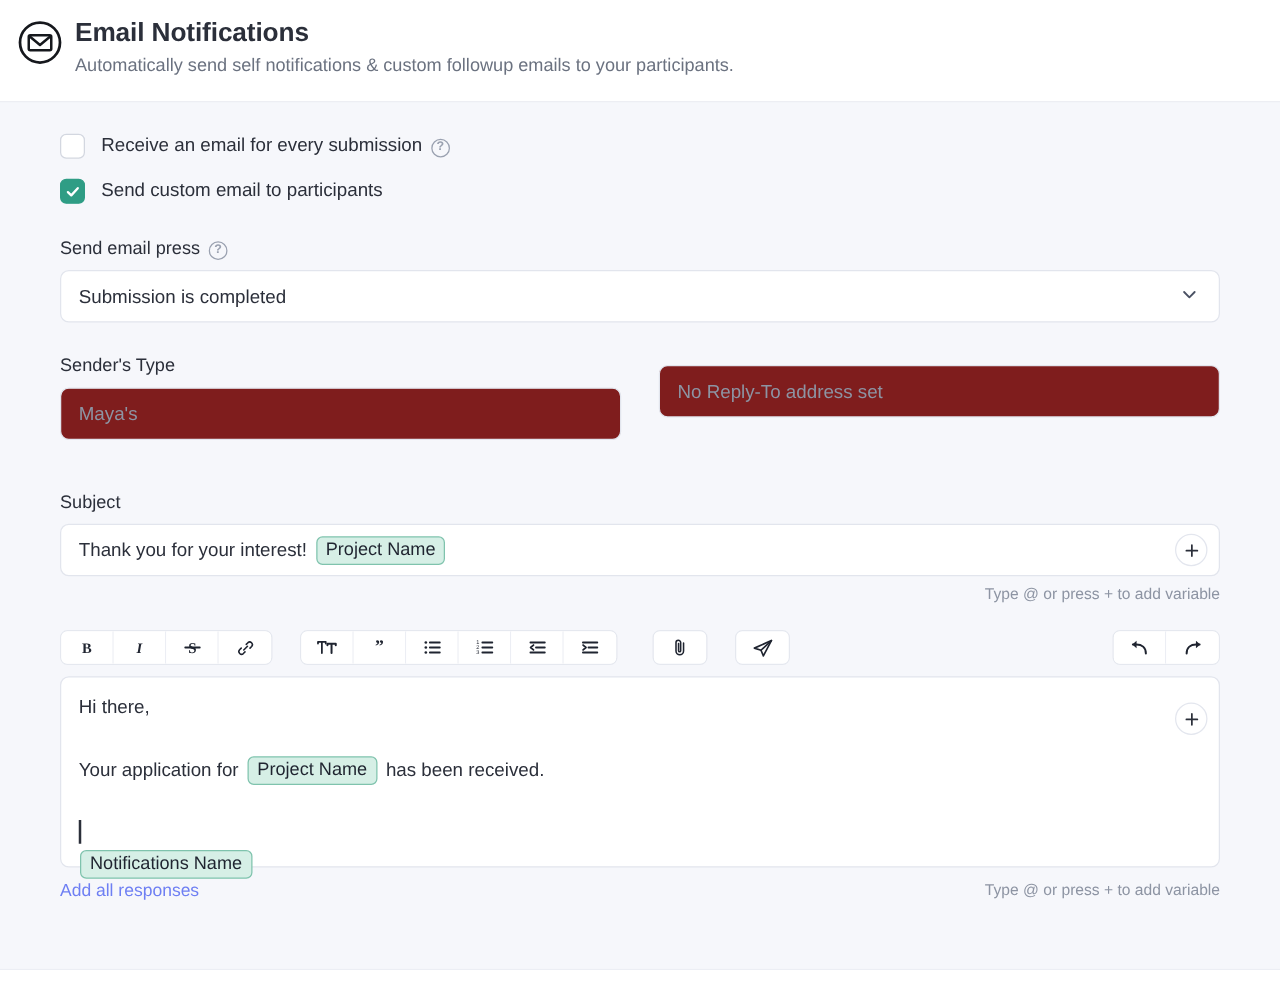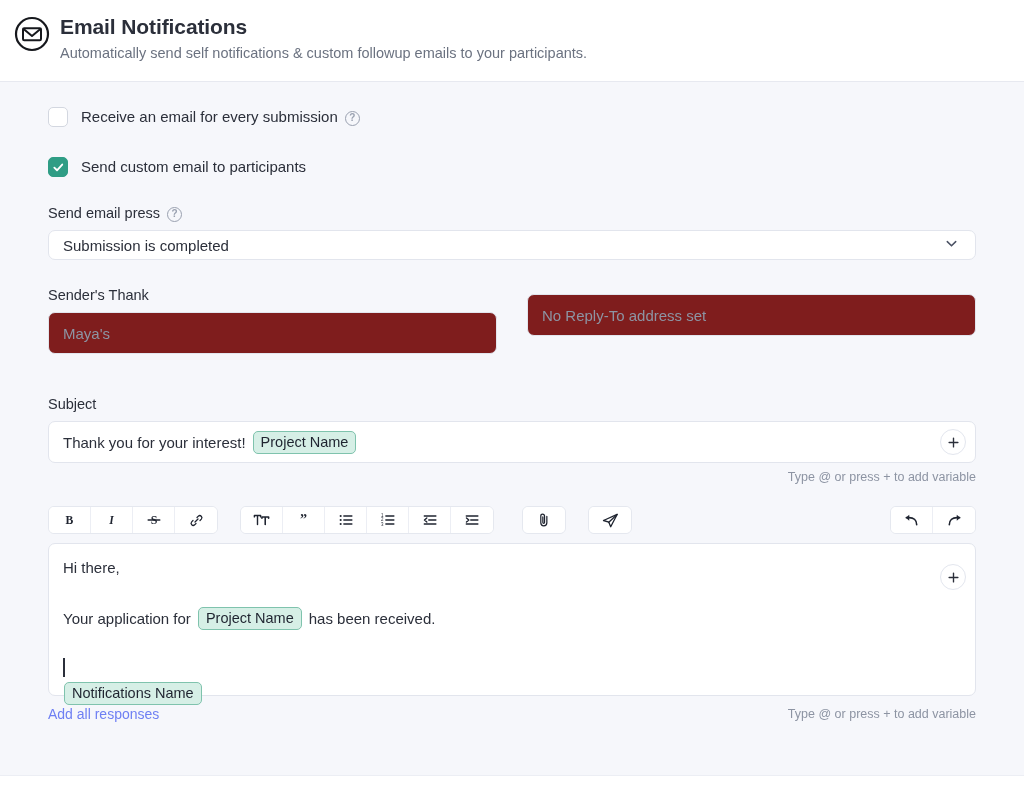--- a/index.html
+++ b/index.html
@@ -33,21 +33,21 @@
     background:#f6f7fb; padding:0 48px;
   }
   .bottom-strip {
     position:absolute; left:0; top:775px; width:1024px; height:18px;
     background:#ffffff; border-top:1px solid #eceef4;
   }
 
   
   .chk-row { display:flex; align-items:center; height:22px; }
   .chk-row.first { margin-top:24px; }
-  .chk-row.second { margin-top:28px; }
+  .chk-row.second { margin-top:14px; }
   .chk {
     width:20px; height:20px; border-radius:5px; flex:0 0 20px;
     display:flex; align-items:center; justify-content:center;
   }
   .chk.off { background:#ffffff; border:1.5px solid #d3d7e0; }
   .chk.on  { background:#2f9d85; border:1.5px solid #2f9d85; }
   .chk.on svg { display:block; }
   .chk-label {
     margin-left:13px; font-size:15px; color:#2b2f3a; line-height:20px;
     display:flex; align-items:center;
@@ -68,21 +68,21 @@
 
   
   .input-box {
     background:#7f1d1d; border:1px solid #e2e5ed; border-radius:7px;
     height:42px; display:flex; align-items:center; padding:0 14px;
     font-size:15px; color:#2b2f3a;
   }
   .input-box.placeholder { color:#8d94a3; }
 
   .select-box {
-    margin-top:8px; height:30px; width:100%;
+    margin-top:8px; height:42px; width:100%;
     display:flex; align-items:center; justify-content:space-between;
     padding:0 16px 0 14px;
     background:#ffffff; border:1px solid #e2e5ed; border-radius:7px;
     font-size:15px; color:#2b2f3a;
   }
 
   .two-col { display:flex; gap:30px; margin-top:26px; }
   .col { flex:1 1 0; min-width:0; }
   .col .input-box { margin-top:8px; }
 
@@ -204,21 +204,21 @@
         <span>
           <svg viewBox="0 0 16 16" width="15" height="15">
             <path d="M3.5 6 L8 10.5 L12.5 6" fill="none" stroke="#4a5163" stroke-width="1.6" stroke-linecap="round" stroke-linejoin="round"></path>
           </svg>
         </span>
       </div>
     </div>
 
     <div class="two-col">
       <div class="col">
-        <div class="field-label">Sender's Thank</div>
+        <div class="field-label">Sender's Type</div>
         <div class="input-box placeholder">Maya's</div>
       </div>
       <div class="col">
         <div class="input-box placeholder">No Reply-To address set</div>
       </div>
     </div>
 
     <div class="subject-wrap">
       <div class="field-label">Subject</div>
       <div class="subject-box">

